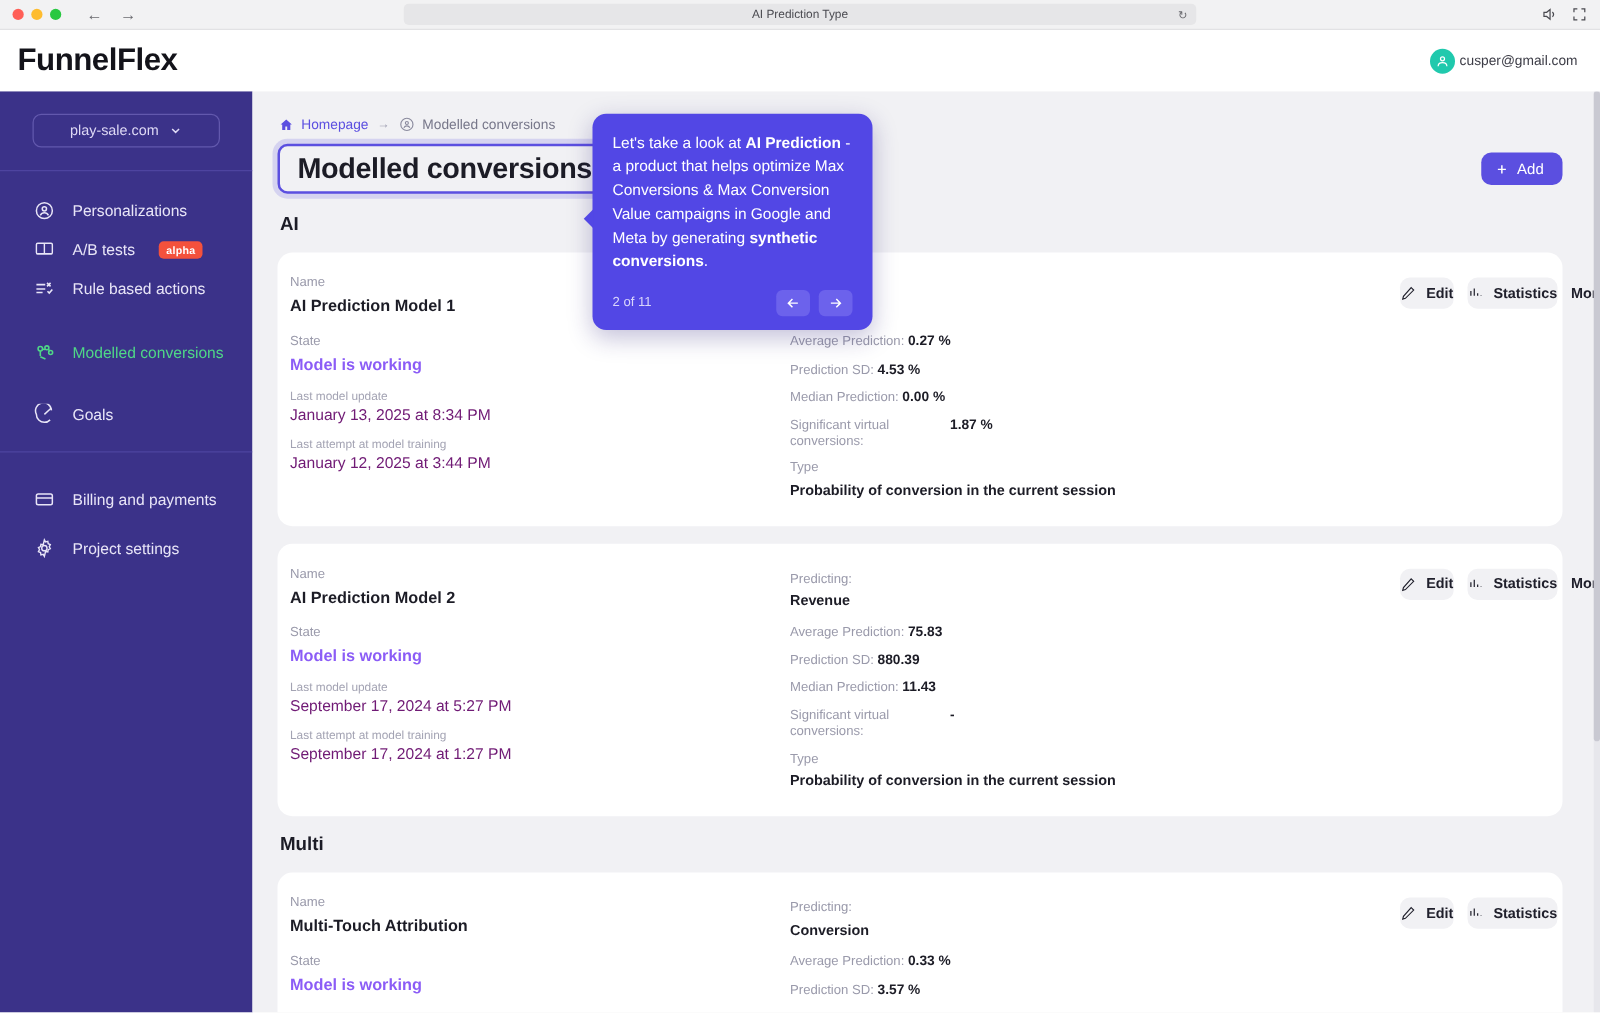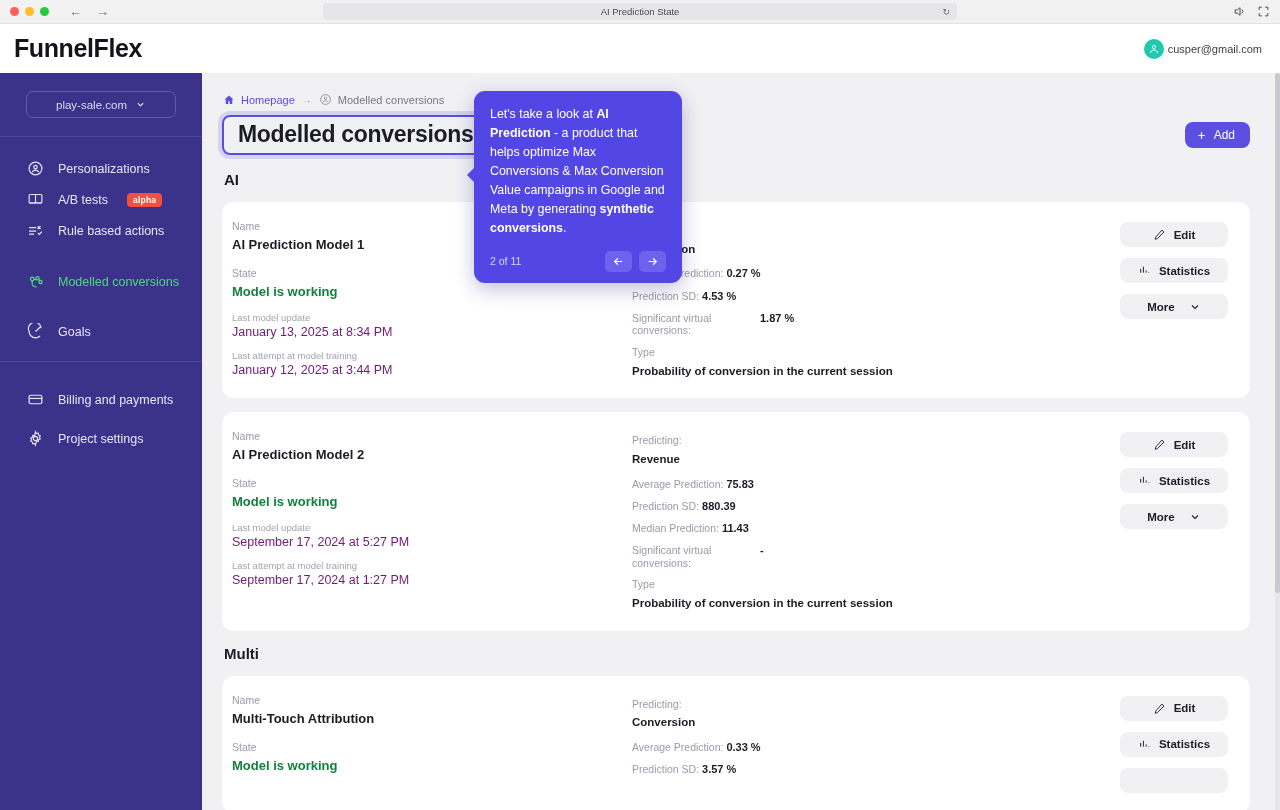--- a/index.html
+++ b/index.html
@@ -132,25 +132,25 @@
 
   .card {
     background: #fff; border-radius: 12px;
     padding: 18px 22px 20px 10px;
     display: flex;
     position: relative;
     margin-bottom: 14px;
   }
   .card-left { width: 400px; flex: 0 0 400px; }
   .card-mid { flex: 1; padding-top: 4px; }
-  .card-right { width: 108px; flex: 0 0 108px; display: flex; flex-direction: column; gap: 11px; padding-top: 2px; }
+  .card-right { width: 108px; flex: 0 0 108px; display: flex; flex-direction: row; gap: 11px; padding-top: 2px; }
 
   .fld-label { font-size: 10.5px; color: #9a9aab; margin-bottom: 5px; }
   .fld-value { font-size: 13px; font-weight: 700; color: #1c1c26; }
-  .fld-value.green { color: #15803d; font-weight: 700; }
+  .fld-value.green { color: #8b5cf6; font-weight: 700; }
   .blk { margin-bottom: 15px; }
   .blk.tight { margin-bottom: 13px; }
   .sub-label { font-size: 9.5px; color: #a3a3b3; margin-bottom: 2px; }
   .sub-value { font-size: 12.5px; color: #701a75; }
   .gap-sm { height: 11px; }
 
   .mrow { font-size: 10.5px; color: #9a9aab; margin-bottom: 9px; line-height: 1.2; }
   .mrow b { color: #1c1c26; font-size: 11px; font-weight: 700; }
   .mrow.head { margin-bottom: 6px; }
   .mrow.val { color: #1c1c26; font-size: 11.5px; font-weight: 700; margin-bottom: 11px; }
@@ -166,21 +166,21 @@
     display: flex; align-items: center; justify-content: center; gap: 8px;
     font-size: 11.5px; font-weight: 700; color: #20202c;
     cursor: pointer;
   }
   .abtn.more { justify-content: center; gap: 14px; }
 
   
   .tooltip {
     position: absolute;
     left: 252px; top: -27px;
-    width: 208px;
+    width: 224px;
     background: #5247e5;
     border-radius: 11px;
     padding: 14px 16px 11px 16px;
     color: #fff;
     box-shadow: 0 6px 20px rgba(40,30,120,.28);
     z-index: 40;
   }
   .tooltip:after {
     content: ""; position: absolute;
     left: -7px; top: 76px;
@@ -218,21 +218,21 @@
   <div class="traffic">
     <div class="dot red"></div>
     <div class="dot yellow"></div>
     <div class="dot green"></div>
   </div>
   <div class="nav-arrows">
     <span>←</span>
     <span>→</span>
   </div>
   <div class="url-bar">
-    <span>AI Prediction State</span>
+    <span>AI Prediction Type</span>
     <span class="url-reload">↻</span>
   </div>
   <div class="chrome-right">
     <span>
       <svg width="13" height="13" viewBox="0 0 24 24" fill="none" stroke="#4a4a50" stroke-width="1.8">
           <path d="M4 9v6h4l5 4V5L8 9H4z"></path>
           <path d="M16.5 8.5a5 5 0 010 7"></path>
         </svg>
     </span>
     <span>
@@ -428,20 +428,21 @@
               <div>
                 <div class="sub-label">Last attempt at model training</div>
                 <div class="sub-value">January 12, 2025 at 3:44 PM</div>
               </div>
             </div>
             <div class="card-mid">
               <div class="mrow head">Predicting:</div>
               <div class="mrow val">Conversion</div>
               <div class="mrow">Average Prediction: <b>0.27 %</b></div>
               <div class="mrow">Prediction SD: <b>4.53 %</b></div>
+              <div class="mrow">Median Prediction: <b>0.00 %</b></div>
               <div class="mrow svc">
                 <span class="svc-k">Significant virtual conversions:</span>
                 <span class="svc-v">1.87 %</span>
               </div>
               <div class="mrow type-h">Type</div>
               <div class="mrow type-v">Probability of conversion in the current session</div>
             </div>
             <div class="card-right">
               <button class="abtn">
                 <span>

